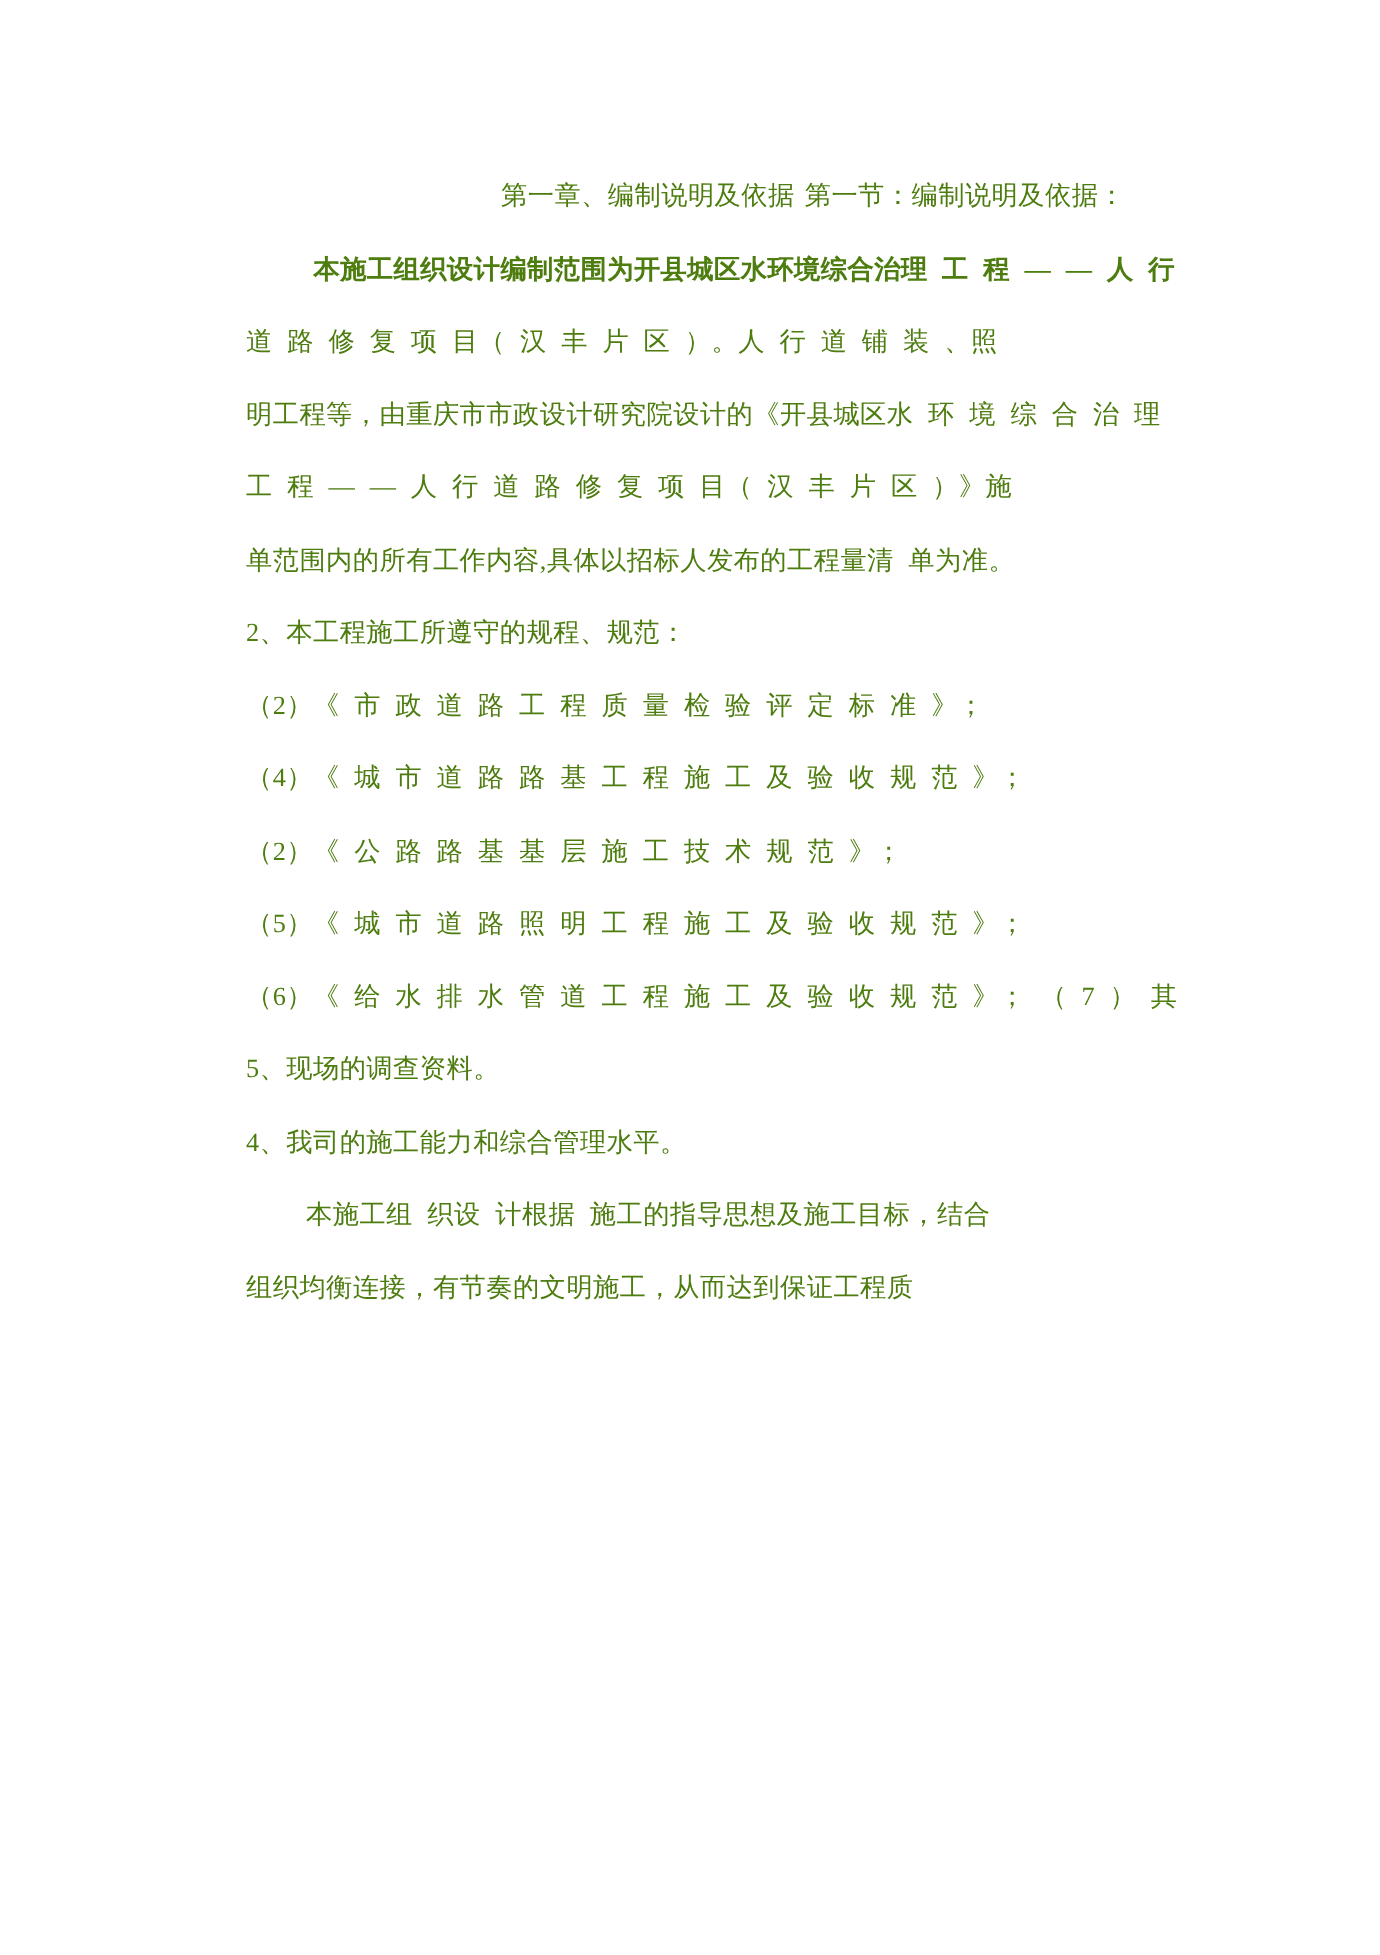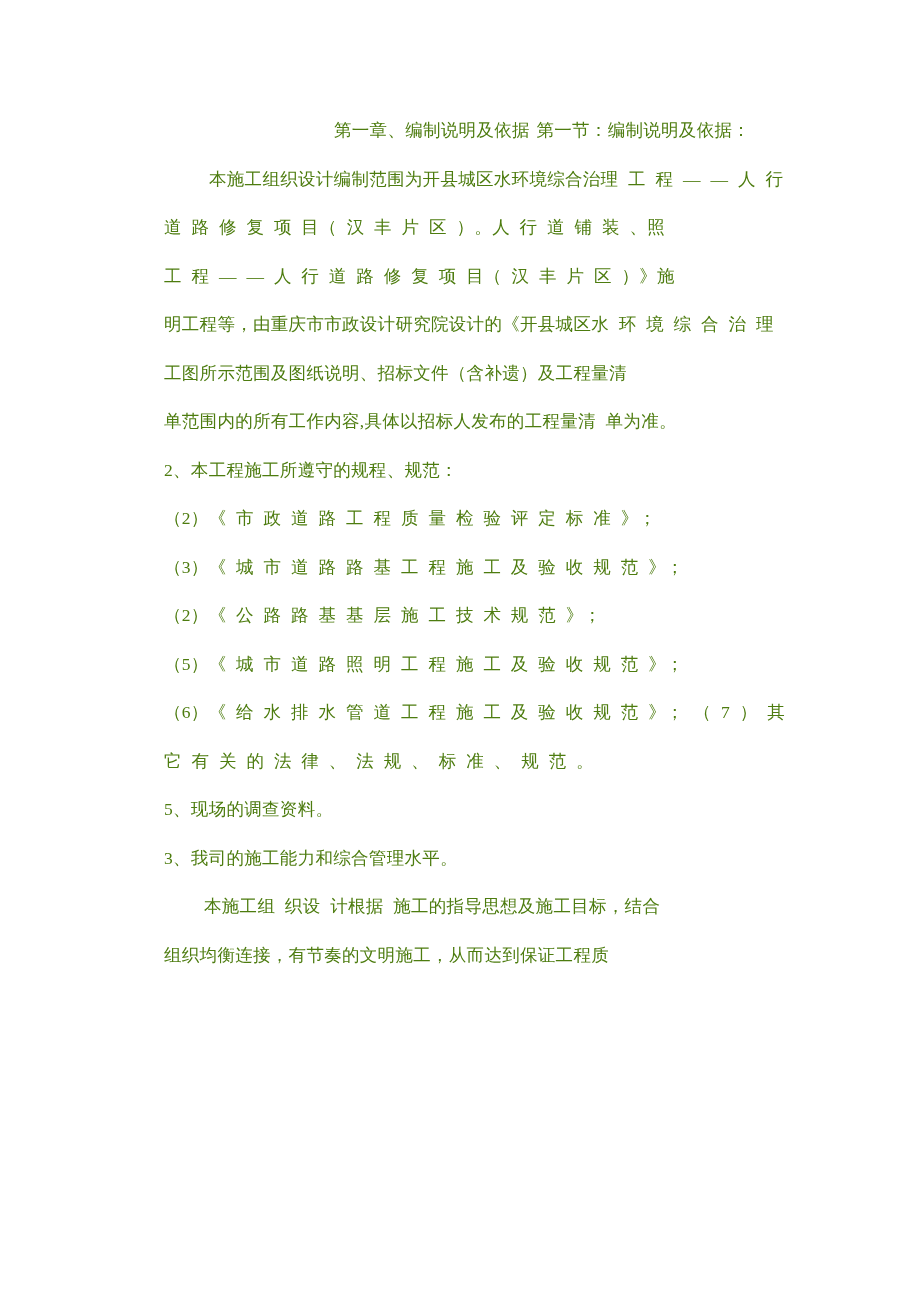--- a/index.html
+++ b/index.html
@@ -29,40 +29,38 @@
       font-size: 17.5px;
       letter-spacing: 0.3px;
       word-spacing: 5px;
       white-space: pre;
       font-weight: normal;
     }
     .line.title {
       padding-left: 170px;
       word-spacing: 2px;
     }
-    .line.indent-a { padding-left: 45px; }
+    .line.indent-a { padding-left: 45px; font-weight: bold; }
     .line.indent-b { padding-left: 40px; font-family: Liberation Serif, serif; }
   </style>
 </head>
 <body>
 
 <div class="page">
   <div class="content">
     <div class="line title">第一章、编制说明及依据 第一节：编制说明及依据：</div>
     <div class="line indent-a">本施工组织设计编制范围为开县城区水环境综合治理 工 程 — — 人 行</div>
     <div class="line">道 路 修 复 项 目（ 汉 丰 片 区 ）。人 行 道 铺 装 、照</div>
+    <div class="line">明工程等，由重庆市市政设计研究院设计的《开县城区水 环 境 综 合 治 理</div>
     <div class="line">工 程 — — 人 行 道 路 修 复 项 目（ 汉 丰 片 区 ）》施</div>
-    <div class="line">明工程等，由重庆市市政设计研究院设计的《开县城区水 环 境 综 合 治 理</div>
-    <div class="line">工图所示范围及图纸说明、招标文件（含补遗）及工程量清</div>
     <div class="line">单范围内的所有工作内容,具体以招标人发布的工程量清 单为准。</div>
     <div class="line">2、本工程施工所遵守的规程、规范：</div>
     <div class="line">（2）《 市 政 道 路 工 程 质 量 检 验 评 定 标 准 》；</div>
-    <div class="line">（3）《 城 市 道 路 路 基 工 程 施 工 及 验 收 规 范 》；</div>
+    <div class="line">（4）《 城 市 道 路 路 基 工 程 施 工 及 验 收 规 范 》；</div>
     <div class="line">（2）《 公 路 路 基 基 层 施 工 技 术 规 范 》；</div>
     <div class="line">（5）《 城 市 道 路 照 明 工 程 施 工 及 验 收 规 范 》；</div>
     <div class="line">（6）《 给 水 排 水 管 道 工 程 施 工 及 验 收 规 范 》； （ 7 ） 其</div>
-    <div class="line">它 有 关 的 法 律 、 法 规 、 标 准 、 规 范 。</div>
     <div class="line">5、现场的调查资料。</div>
-    <div class="line">3、我司的施工能力和综合管理水平。</div>
+    <div class="line">4、我司的施工能力和综合管理水平。</div>
     <div class="line indent-b">本施工组 织设 计根据 施工的指导思想及施工目标，结合</div>
     <div class="line">组织均衡连接，有节奏的文明施工，从而达到保证工程质</div>
   </div>
 </div>
 
 </body></html>

